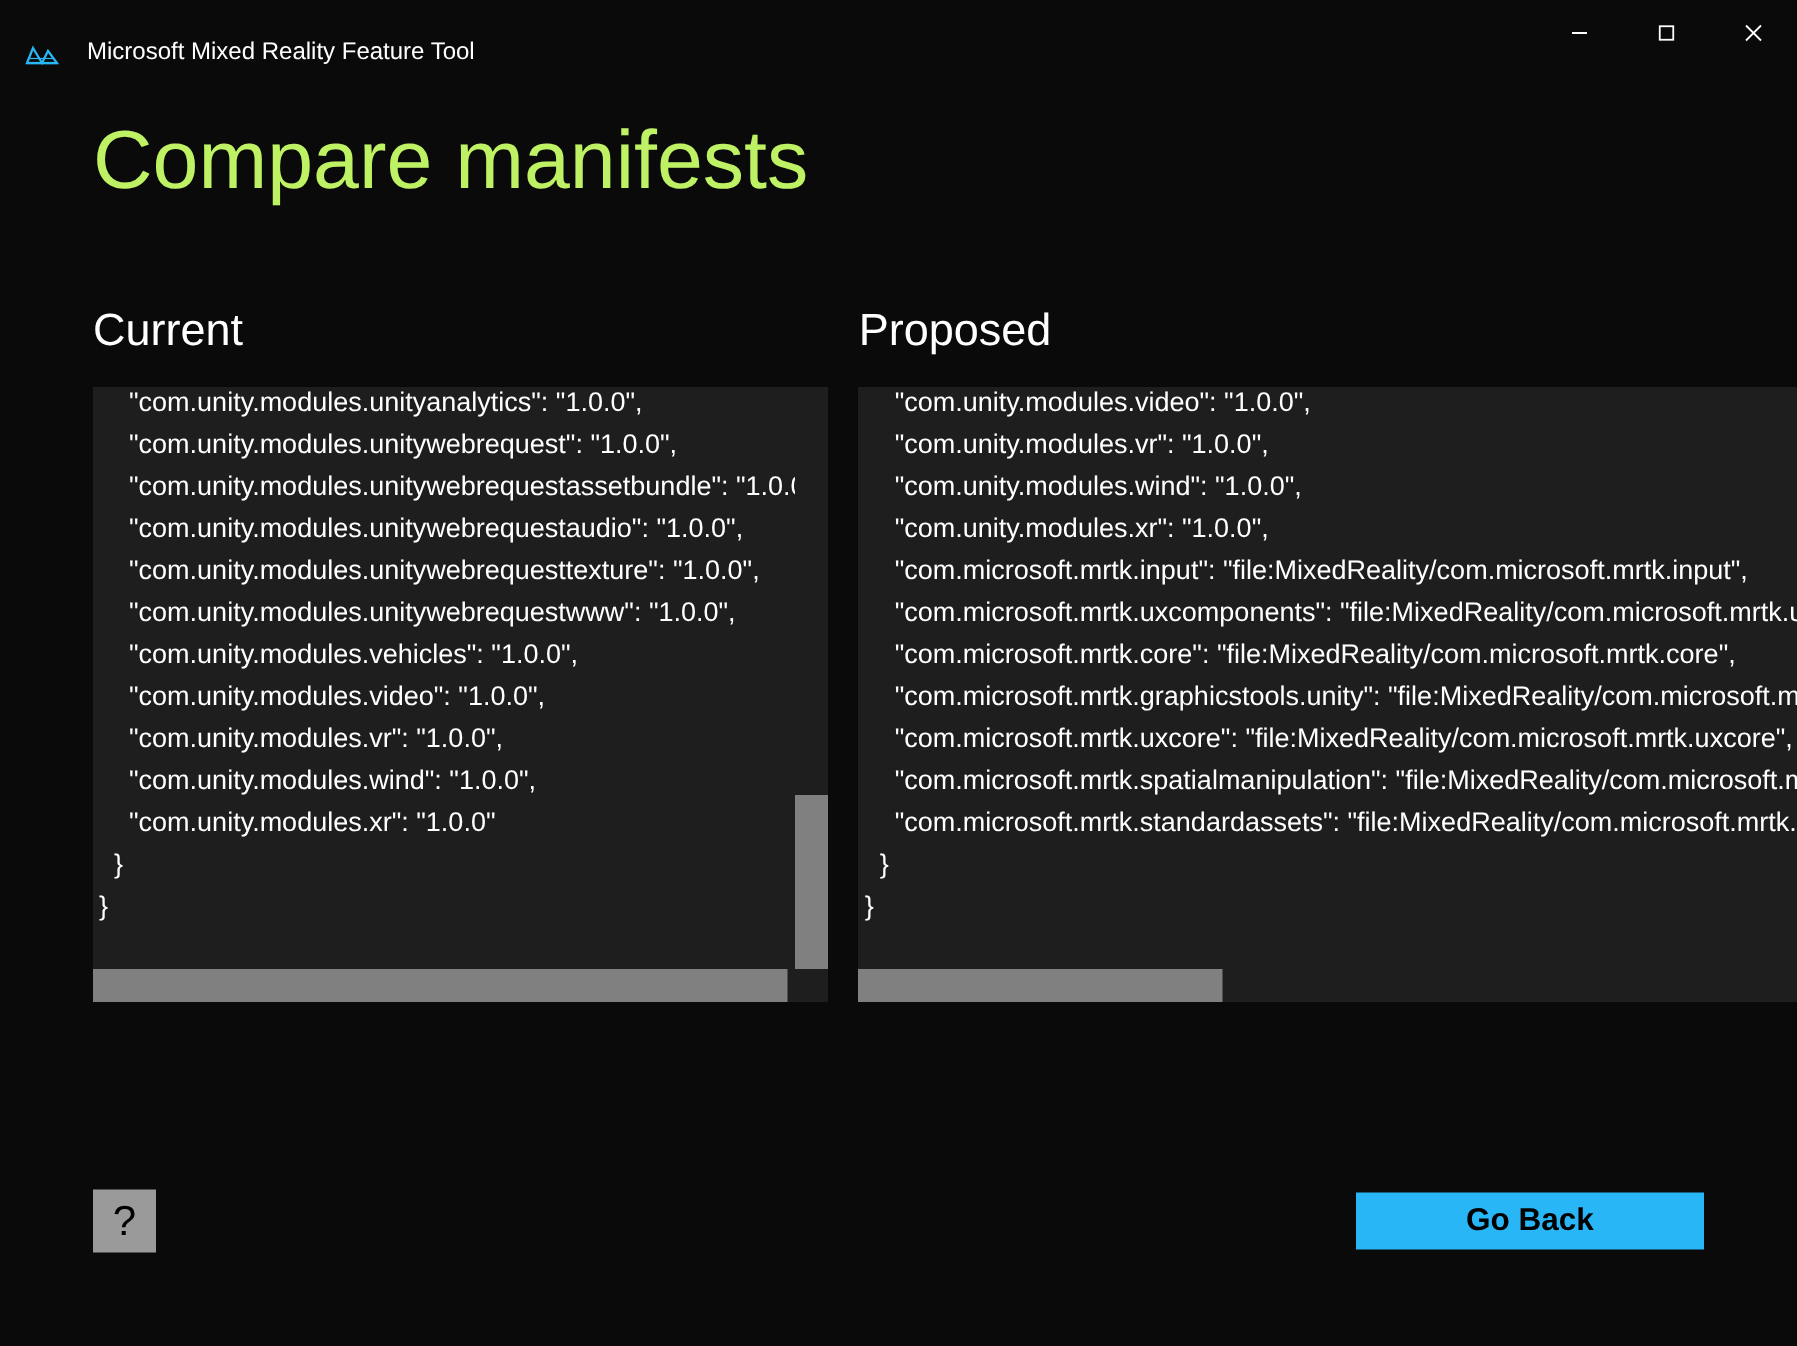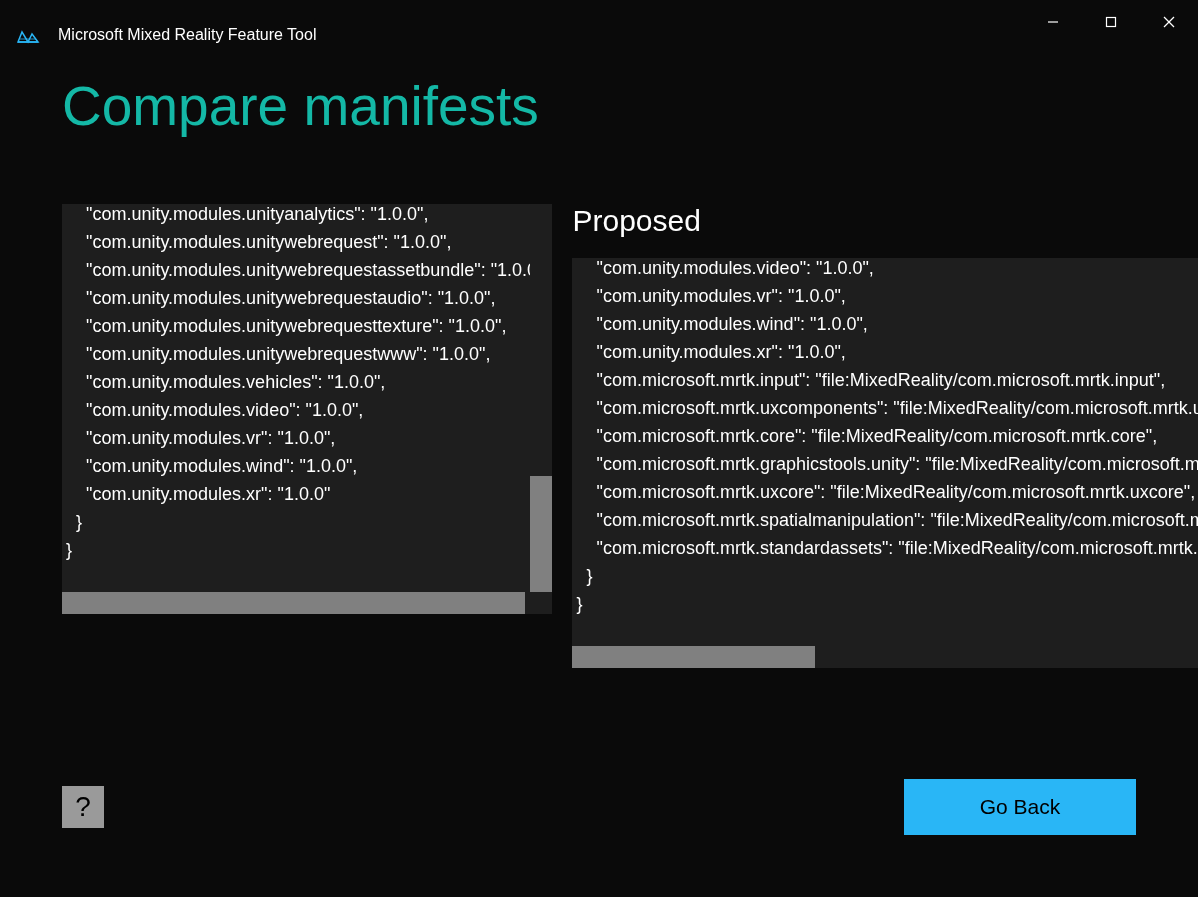--- a/index.html
+++ b/index.html
@@ -50,21 +50,21 @@
       stroke: #ffffff;
       stroke-width: 1.2;
       fill: none;
     }
     .content {
       padding: 30px 62px 0 62px;
     }
     .page-title {
       font-size: 55px;
       font-weight: 300;
-      color: #14b8a6;
+      color: #bef264;
       margin-bottom: 66px;
     }
     .panes {
       display: flex;
       gap: 20px;
     }
     .pane {
       flex: 1;
       display: flex;
       flex-direction: column;
@@ -135,28 +135,28 @@
       color: #000000;
       display: flex;
       align-items: center;
       justify-content: center;
       font-size: 28px;
       font-weight: 300;
       cursor: pointer;
     }
     .goback-btn {
       width: 232px;
-      height: 56px;
+      height: 38px;
       background: #29b6f6;
       color: #000000;
       display: flex;
       align-items: center;
       justify-content: center;
       font-size: 21px;
-      font-weight: 400;
+      font-weight: 700;
       cursor: pointer;
     }
   </style>
 </head>
 <body>
 
 <div class="titlebar">
   <div class="titlebar-icon">
     <svg viewBox="0 0 24 16" width="24" height="16">
       <path d="M 2 14 L 6 4 L 12 14 L 16 6 L 22 14 Z" fill="none" stroke="#29b6f6" stroke-width="1.5"></path>
@@ -183,20 +183,21 @@
         </svg>
     </div>
   </div>
 </div>
 
 <div class="content">
   <h1 class="page-title">Compare manifests</h1>
 
   <div class="panes">
     <div class="pane">
+      <div class="pane-title">Current</div>
       <div class="pane-box">
         <div class="pane-text">    "com.unity.modules.unityanalytics": "1.0.0",
     "com.unity.modules.unitywebrequest": "1.0.0",
     "com.unity.modules.unitywebrequestassetbundle": "1.0.0",
     "com.unity.modules.unitywebrequestaudio": "1.0.0",
     "com.unity.modules.unitywebrequesttexture": "1.0.0",
     "com.unity.modules.unitywebrequestwww": "1.0.0",
     "com.unity.modules.vehicles": "1.0.0",
     "com.unity.modules.video": "1.0.0",
     "com.unity.modules.vr": "1.0.0",

